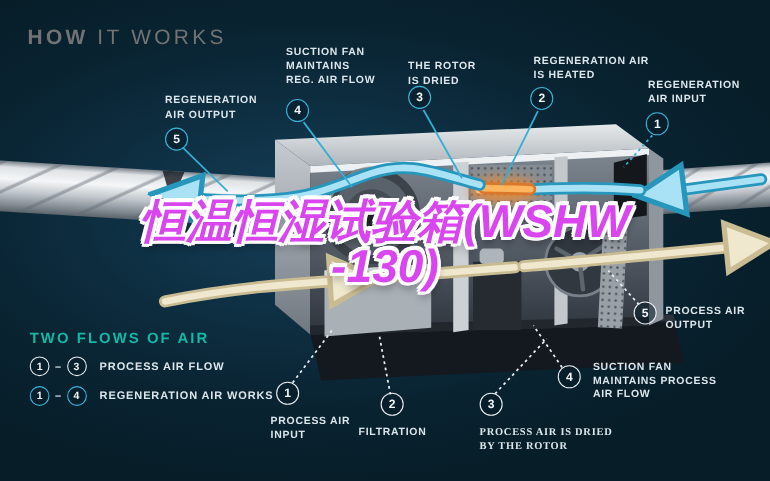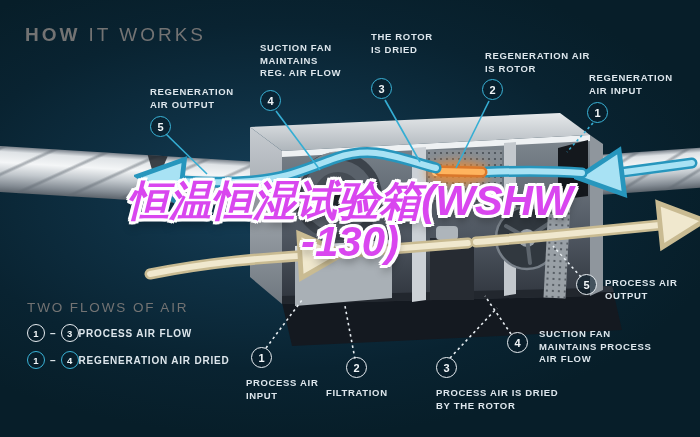--- a/index.html
+++ b/index.html
@@ -30,40 +30,40 @@
       letter-spacing:.07em;color:#dde6ec;white-space:pre-line;}
   .co-num{position:absolute;width:21px;height:21px;border-radius:50%;
       display:flex;align-items:center;justify-content:center;
       font-weight:700;font-size:11px;color:#f2f6f8;
       background:rgba(8,28,40,.55);box-sizing:border-box;}
   .co-num.regen{border:1.5px solid #3ab4d8;}
   .co-num.process{border:1.5px solid #e9eef2;}
 
   .p-regen-output-t{left:150px;top:86px;}   .p-regen-output-n{left:150px;top:116px;}
   .p-suction-regen-t{left:260px;top:42px;}  .p-suction-regen-n{left:260px;top:90px;}
-  .p-rotor-dried-t{left:371px;top:31px;}    .p-rotor-dried-n{left:371px;top:78px;}
+  .p-rotor-dried-t{left:371px;top:55px;}    .p-rotor-dried-n{left:371px;top:78px;}
   .p-regen-heated-t{left:485px;top:50px;}   .p-regen-heated-n{left:482px;top:79px;}
   .p-regen-input-t{left:589px;top:72px;}    .p-regen-input-n{left:587px;top:102px;}
   .p-process-output-n{left:576px;top:274px;}.p-process-output-t{left:605px;top:277px;}
   .p-process-input-n{left:251px;top:347px;} .p-process-input-t{left:246px;top:377px;}
   .p-filtration-n{left:346px;top:357px;}    .p-filtration-t{left:326px;top:387px;}
-  .p-process-dried-n{left:436px;top:357px;} .p-process-dried-t{left:436px;top:387px;}
+  .p-process-dried-n{left:436px;top:357px;} .p-process-dried-t{left:436px;top:387px;font-family:Liberation Serif, serif;}
   .p-suction-process-n{left:507px;top:332px;}.p-suction-process-t{left:539px;top:328px;}
 
   
   .legend{position:absolute;left:27px;top:300px;}
-  .legend-title{font-weight:400;font-size:13.5px;letter-spacing:.14em;color:#737373;}
+  .legend-title{font-weight:700;font-size:13.5px;letter-spacing:.14em;color:#14b8a6;}
   .legend-row{display:flex;align-items:center;margin-top:9px;}
   .legend-badge{width:18px;height:18px;border-radius:50%;display:flex;align-items:center;
       justify-content:center;font-weight:700;font-size:9.5px;color:#f2f6f8;
       box-sizing:border-box;background:rgba(8,28,40,.4);}
   .legend-badge.process{border:1.4px solid #e9eef2;}
   .legend-badge.regen{border:1.4px solid #3ab4d8;}
   .legend-dash{margin:0 5px;color:#dfe7ec;font-weight:700;font-size:10px;}
-  .legend-label{font-weight:700;font-size:10px;letter-spacing:.08em;color:#dde6ec;}
+  .legend-label{margin-left:12px;font-weight:700;font-size:10px;letter-spacing:.08em;color:#dde6ec;}
 </style>
 </head>
 <body>
 
 <div class="stage">
   <div class="bg"></div>
 
   <svg class="scene" width="700" height="437" viewBox="0 0 700 437">
     <defs>
       <linearGradient id="gDuct" x1="0" y1="0" x2="0" y2="1">
@@ -221,21 +221,21 @@
   <div class="co-text p-suction-regen-t">SUCTION FAN
 MAINTAINS
 REG. AIR FLOW</div>
   <div class="co-num regen p-suction-regen-n">4</div>
 
   <div class="co-text p-rotor-dried-t">THE ROTOR
 IS DRIED</div>
   <div class="co-num regen p-rotor-dried-n">3</div>
 
   <div class="co-text p-regen-heated-t">REGENERATION AIR
-IS ROTOR</div>
+IS HEATED</div>
   <div class="co-num regen p-regen-heated-n">2</div>
 
   <div class="co-text p-regen-input-t">REGENERATION
 AIR INPUT</div>
   <div class="co-num regen p-regen-input-n">1</div>
 
   <div class="co-num process p-process-output-n">5</div>
   <div class="co-text p-process-output-t">PROCESS AIR
 OUTPUT</div>
 
@@ -260,16 +260,16 @@
     <div class="legend-row">
       <span class="legend-badge process">1</span>
       <span class="legend-dash">–</span>
       <span class="legend-badge process">3</span>
       <span class="legend-label">PROCESS AIR FLOW</span>
     </div>
     <div class="legend-row">
       <span class="legend-badge regen">1</span>
       <span class="legend-dash">–</span>
       <span class="legend-badge regen">4</span>
-      <span class="legend-label">REGENERATION AIR DRIED</span>
+      <span class="legend-label">REGENERATION AIR WORKS</span>
     </div>
   </section>
 </div>
 
 </body></html>

